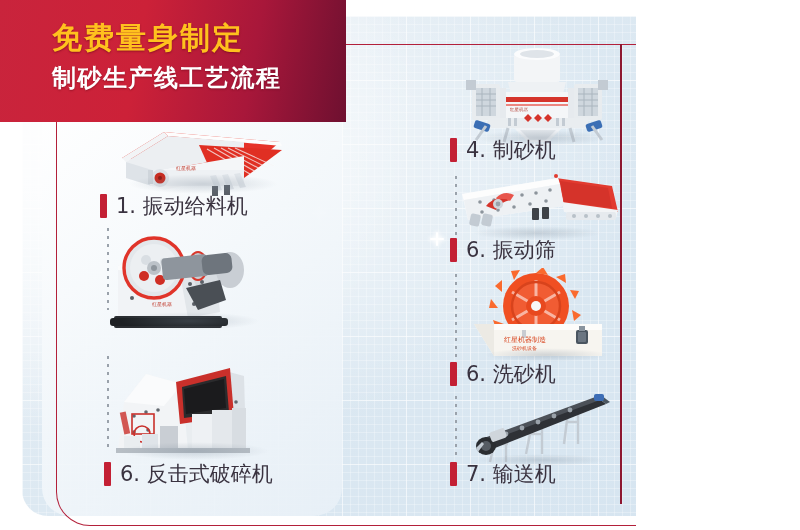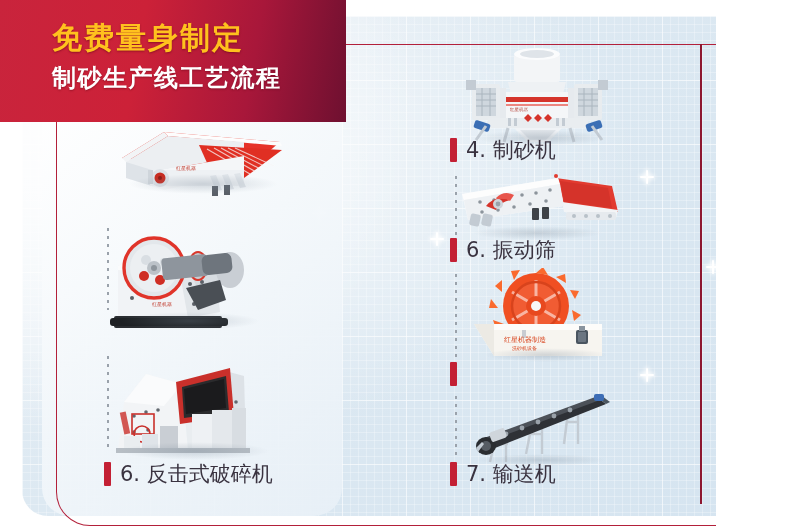--- a/index.html
+++ b/index.html
@@ -1,21 +1,21 @@
 <!DOCTYPE html>
 <html><head>
 <meta charset="utf-8">
 <style>
   html,body{margin:0;padding:0;}
   body{
     width:800px;height:530px;overflow:hidden;
     font-family:"Liberation Sans","DejaVu Sans",sans-serif;
     background:#ffffff;
   }
-  .stage{position:relative;width:716px;height:530px;overflow:hidden;background:#ffffff;}
+  .stage{position:relative;width:636px;height:530px;overflow:hidden;background:#ffffff;}
 
   
   .bg-panel{
     position:absolute;left:22px;top:16px;width:756px;height:500px;
     background:
       radial-gradient(ellipse at 18% 30%, rgba(255,255,255,.85) 0%, rgba(255,255,255,0) 55%),
       linear-gradient(135deg,#e9eff5 0%,#dde9f2 40%,#d5e4f0 100%);
     border-radius:26px;
   }
   .bg-grid{
@@ -165,20 +165,26 @@
         <polygon points="130,62 136,61 142,75 136,76"></polygon>
       </g>
       <g fill="#5a6068">
         <rect x="108" y="74" width="6" height="10"></rect>
           <rect x="120" y="73" width="6" height="10"></rect>
       </g>
       <text x="72" y="58" font-size="5" fill="#c0392b" font-family="sans-serif">红星机器</text>
     </svg>
   </div>
 
+  <div class="step" style="left:100px;top:194px">
+    <div class="step-label">
+      <span class="bar"></span>
+      <span class="ltext">1. 振动给料机</span>
+    </div>
+  </div>
 
   <div class="art" style="left:102px;top:226px;width:180px;height:104px">
     <div class="shadow" style="left:18px;top:86px;width:140px;height:18px"></div>
     <svg width="180" height="104" viewBox="0 0 180 104">
       <polygon points="16,96 16,40 52,20 112,32 118,86 100,96" fill="#f1f3f6"></polygon>
       <polygon points="16,40 52,20 112,32 78,48 16,44" fill="#fafbfc"></polygon>
       <polygon points="78,48 112,32 118,86 86,92" fill="#e2e6ea"></polygon>
       <path d="M86,40 L126,34 L132,56 L96,64 Z" fill="#d7dce1"></path>
       <ellipse cx="128" cy="44" rx="14" ry="18" fill="#c9ced4"></ellipse>
       <g fill="#5b6067">
@@ -419,20 +425,21 @@
       </g>
       <rect x="108" y="62" width="12" height="14" rx="2" fill="#4a5560"></rect>
       <rect x="110" y="64" width="8" height="10" rx="1" fill="#6b7682"></rect>
       <rect x="111" y="58" width="6" height="5" fill="#8a949e"></rect>
     </svg>
   </div>
 
   <div class="step" style="left:450px;top:362px">
     <div class="step-label">
       <span class="bar"></span>
+      <span class="ltext">6. 洗砂机</span>
     </div>
   </div>
 
   <div class="art" style="left:462px;top:392px;width:168px;height:74px">
     <div class="shadow" style="left:14px;top:62px;width:130px;height:12px"></div>
     <svg width="168" height="74" viewBox="0 0 168 74">
       <g stroke="#c3cbd3" stroke-width="2.4" fill="none">
         <line x1="34" y1="44" x2="28" y2="70"></line>
           <line x1="44" y1="42" x2="44" y2="70"></line>
         <line x1="30" y1="52" x2="46" y2="52"></line>

